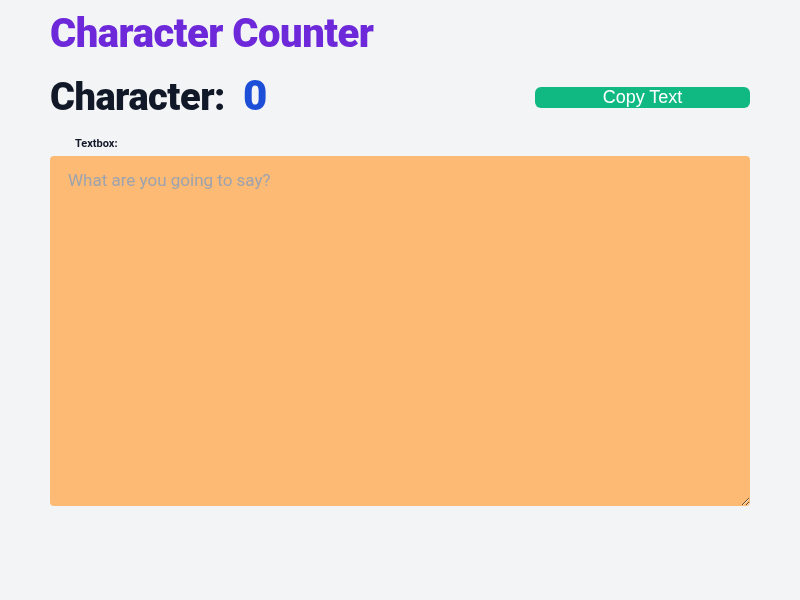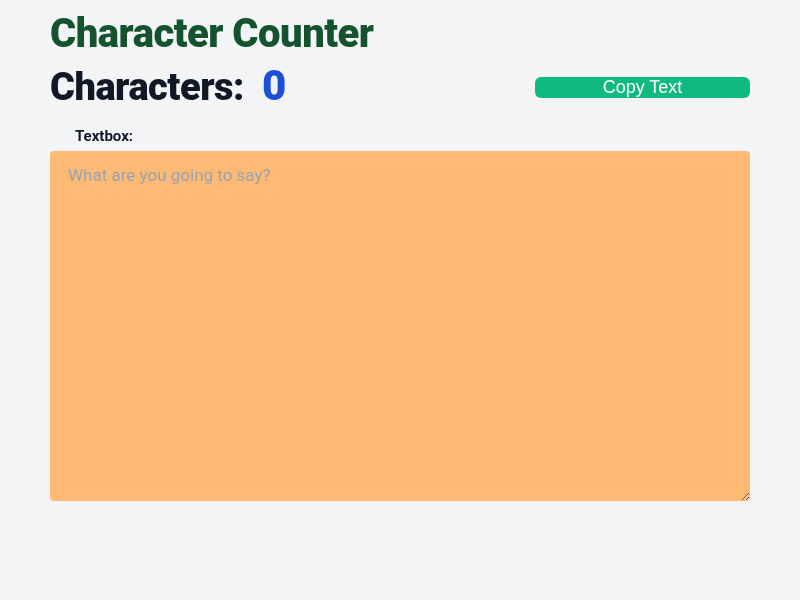--- a/index.html
+++ b/index.html
@@ -15,22 +15,22 @@
       height: 600px;
       overflow: hidden;
     }
     .container {
       padding: 10px 50px 0 50px;
     }
     .page-title {
       font-size: 40px;
       font-weight: 900;
       letter-spacing: -0.5px;
-      color: #14532d;
-      margin-bottom: 8px;
+      color: #6d28d9;
+      margin-bottom: 18px;
     }
     .description {
       font-size: 17px;
       line-height: 1.45;
       color: #1f2937;
       max-width: 580px;
       margin-bottom: 28px;
     }
     .counter-row {
       display: flex;
@@ -61,21 +61,21 @@
       border: none;
       border-radius: 6px;
       font-size: 18px;
       font-weight: 500;
       padding: 0 0;
       width: 215px;
       text-align: center;
       cursor: pointer;
     }
     .textbox-label {
-      font-size: 15px;
+      font-size: 11px;
       font-weight: 700;
       color: #111827;
       margin-left: 25px;
       margin-bottom: 6px;
       display: block;
     }
     .textbox {
       width: 100%;
       height: 350px;
       background-color: #fdba74;
@@ -93,21 +93,21 @@
     }
   </style>
 </head>
 <body>
 
 <div class="container">
   <h1 class="page-title">Character Counter</h1>
 
   <div class="counter-row">
     <div class="counter-left">
-      <span class="counter-label">Characters:</span>
+      <span class="counter-label">Character:</span>
       <span class="counter-value">0</span>
     </div>
     <button class="copy-button">Copy Text</button>
   </div>
 
   <label class="textbox-label">Textbox:</label>
   <textarea class="textbox" placeholder="What are you going to say?" style=""></textarea>
 </div>
 
 </body></html>

